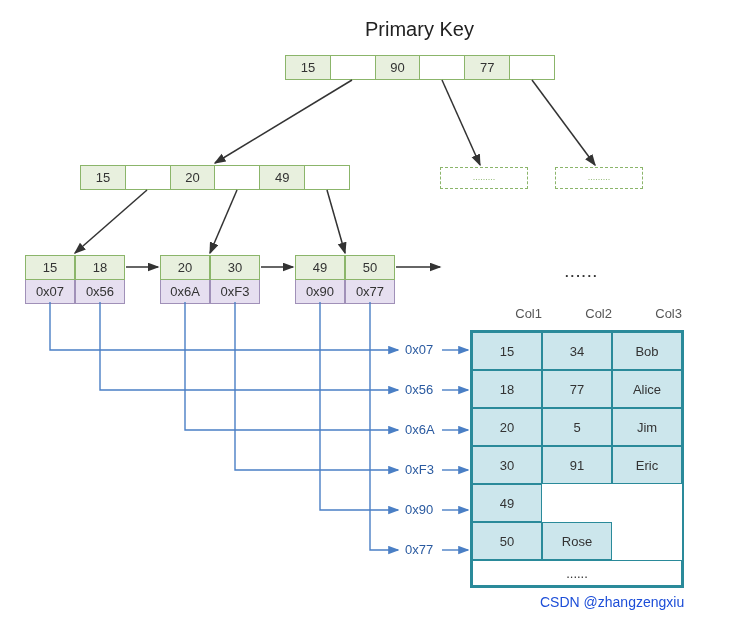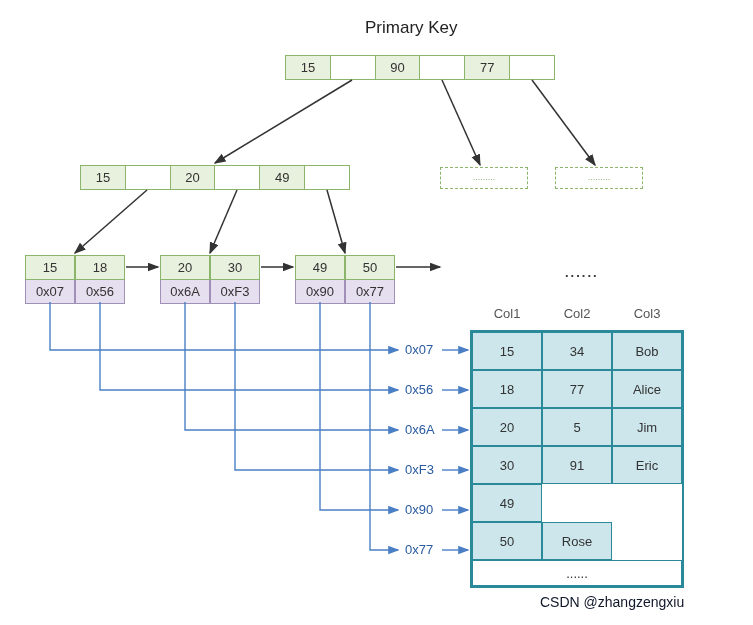--- a/index.html
+++ b/index.html
@@ -1,36 +1,36 @@
 <!DOCTYPE html>
 <html><head>
 <meta charset="utf-8">
 <style>
   * { box-sizing: border-box; }
   body { margin: 0; font-family: Arial, sans-serif; font-size: 13px; color: #333; background: #fff; }
   .stage { position: relative; width: 753px; height: 625px; }
-  .title { position: absolute; font-size: 17px; color: #222; }
+  .title { position: absolute; font-size: 20px; color: #222; }
   .node { position: absolute; border: 1px solid #8bb56a; background: #e8f0de; display: flex; }
   .node .cell { flex: 1; border-right: 1px solid #8bb56a; text-align: center; padding: 4px 0; }
   .node .cell:last-child { border-right: none; }
   .node .blank { background: #fff; }
   .leaf { position: absolute; }
   .leafrow { display: flex; }
   .leafrow.keys .lc { background: #e8f0de; border: 1px solid #8bb56a; }
   .leafrow.ptrs .lc { background: #e6dff0; border: 1px solid #a090b8; border-top: none; }
   .leafrow .lc { width: 50px; text-align: center; padding: 4px 0; }
   .dashed { position: absolute; border: 1.5px dashed #8bb56a; }
   .dots { position: absolute; letter-spacing: 2px; }
   .table { position: absolute; border: 2px solid #2a8a9a; }
   .trow { display: flex; }
   .tcell { width: 70px; height: 38px; border: 1px solid #2a8a9a; background: #cce6ec; display: flex; align-items: center; justify-content: center; }
   .theadrow { position: absolute; display: flex; }
-  .thcell { width: 70px; text-align: center; color: #555; padding-bottom: 6px; }
+  .thcell { width: 70px; text-align: right; color: #555; padding-bottom: 6px; }
   .ptrlabel { position: absolute; color: #2a5aa0; font-size: 13px; }
-  .watermark { position: absolute; color: #0f172a; font-size: 14px; }
+  .watermark { position: absolute; color: #1d4ed8; font-size: 14px; }
   svg { position: absolute; left: 0; top: 0; }
 </style>
 </head>
 <body>
 
 <div class="stage">
 
   <div class="title" style="left:365px; top:18px;">Primary Key</div>
 
   <div class="node" style="left:285px; top:55px; width:270px;">

